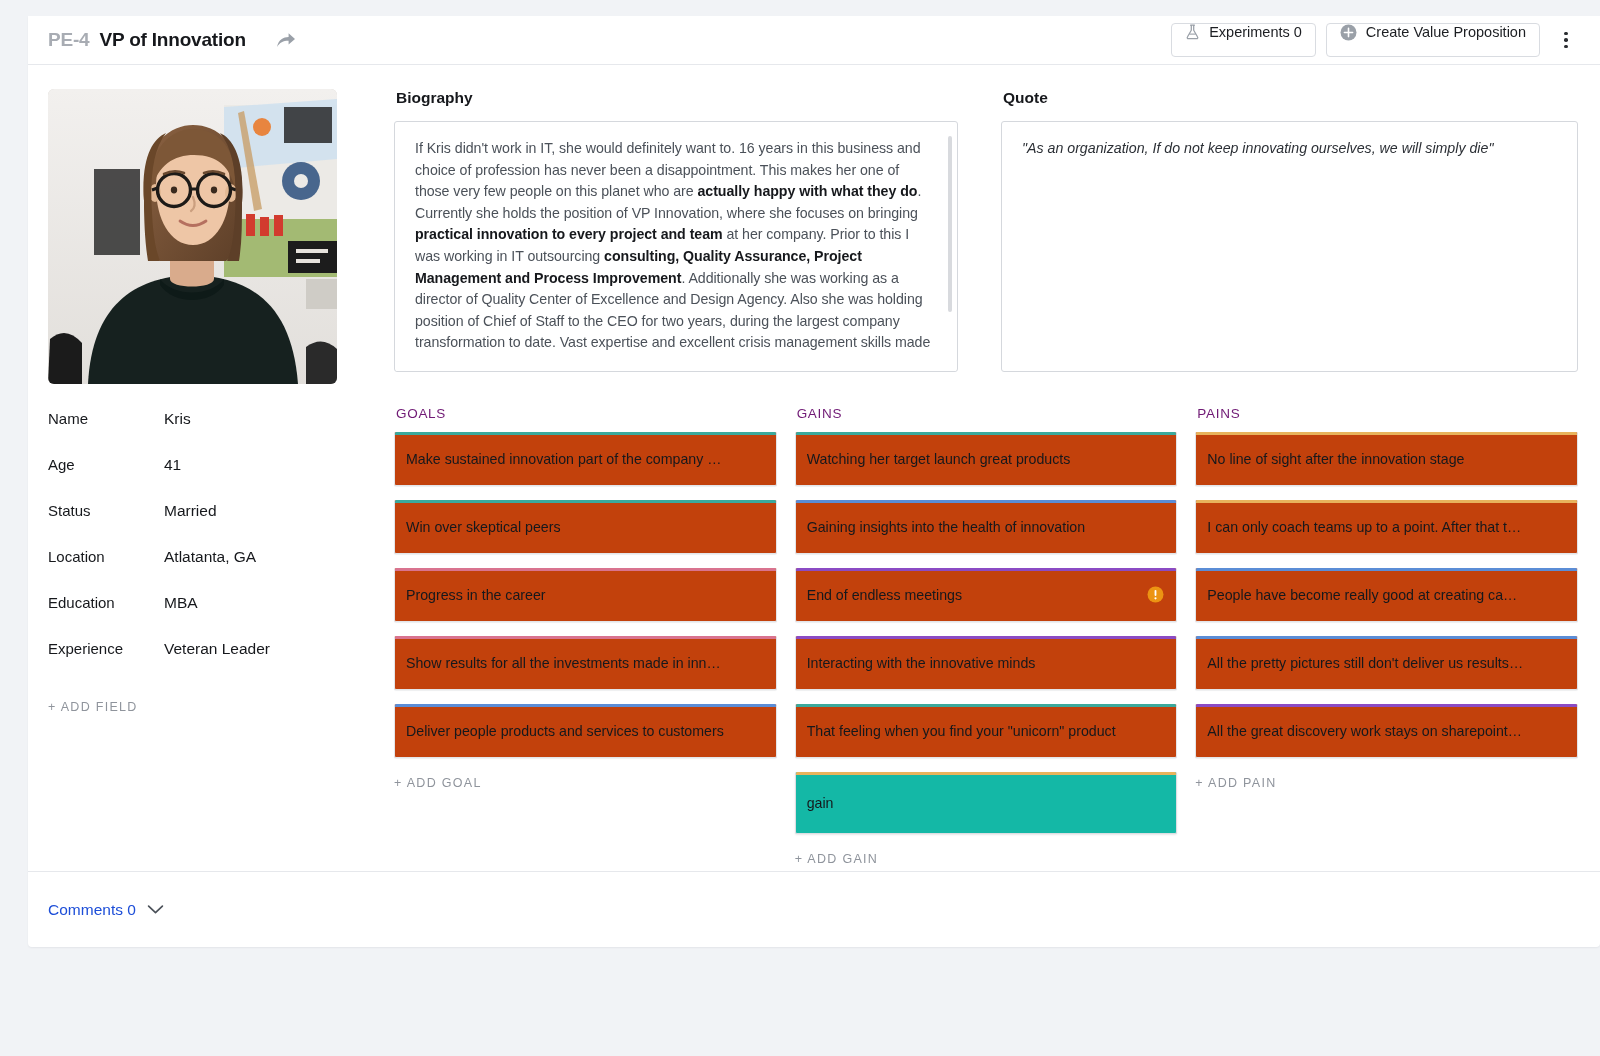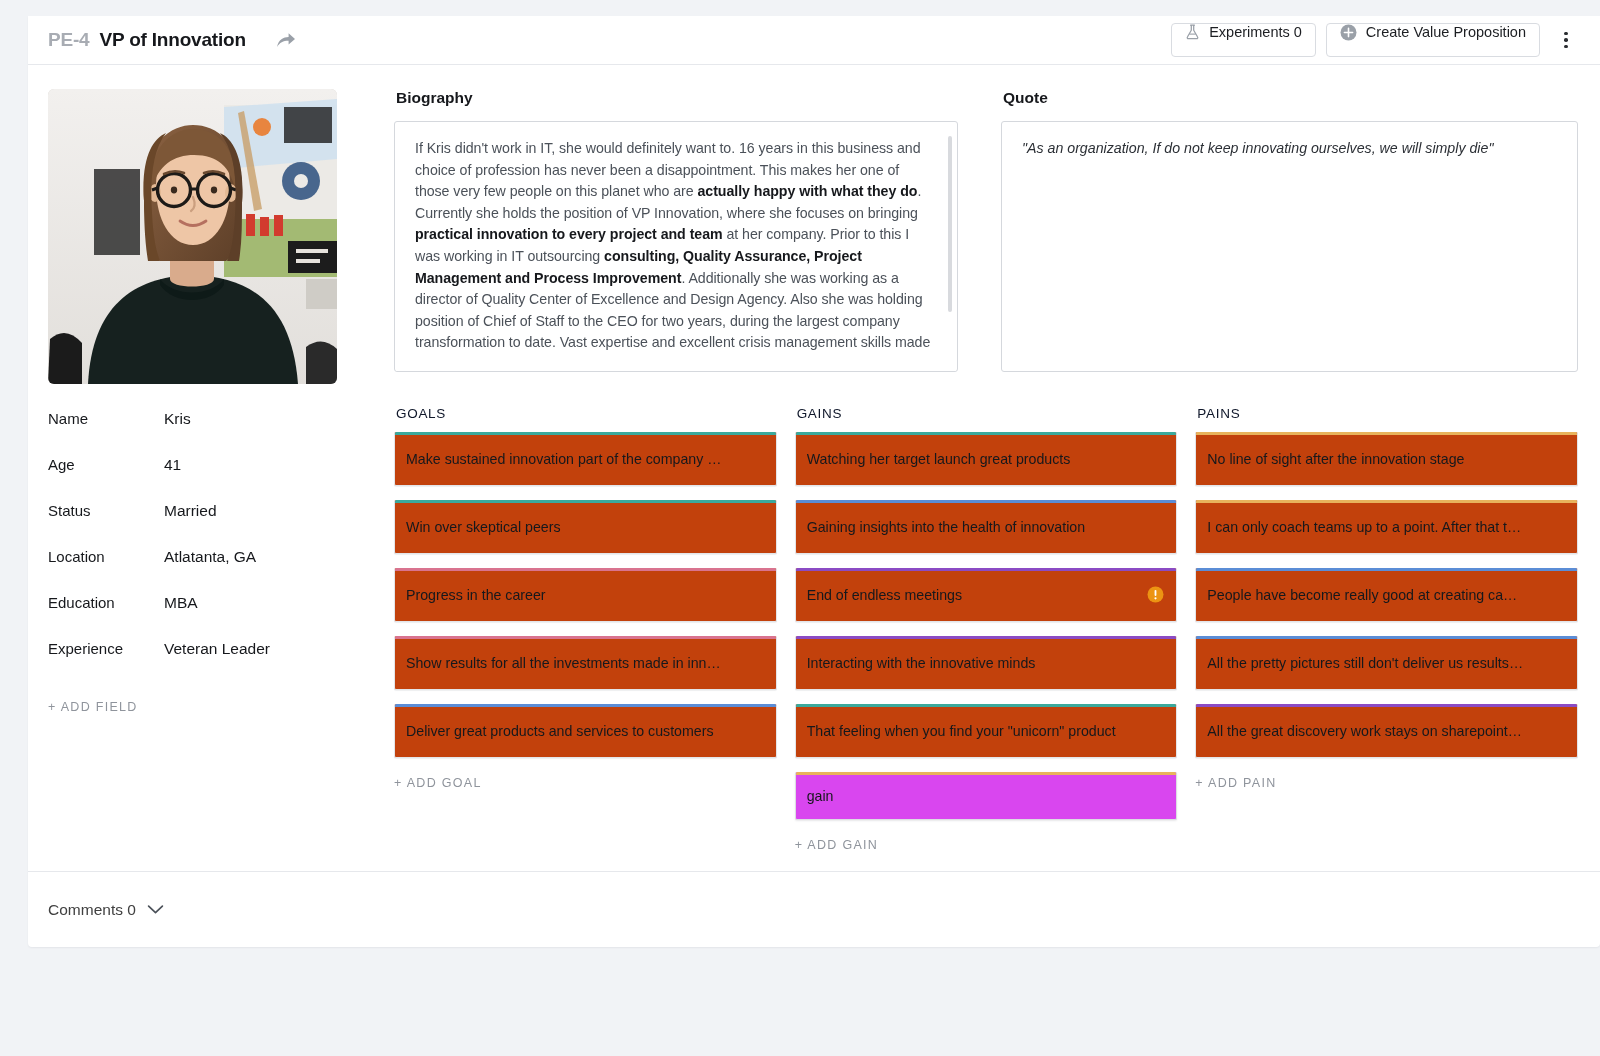--- a/index.html
+++ b/index.html
@@ -192,21 +192,21 @@
   
   .cols {
     display: flex;
     gap: 18px;
     margin-top: 34px;
   }
   .col { flex: 1; min-width: 0; }
   .col-head {
     font-size: 13.5px;
     letter-spacing: .7px;
-    color: #0f172a;
+    color: #701a75;
     margin-bottom: 11px;
     padding-left: 2px;
   }
   .card {
     position: relative;
     background: #c2410c;
     border: 1px solid #e3e5e9;
     border-top: none;
     border-radius: 2px;
     height: 54px;
@@ -231,22 +231,22 @@
   .card-text {
     font-size: 14.2px;
     color: #16181c;
     white-space: nowrap;
     overflow: hidden;
     text-overflow: ellipsis;
     flex: 1;
     min-width: 0;
   }
   .card.editing {
-    height: 48px;
-    background: #d946ef;
+    height: 62px;
+    background: #14b8a6;
     border-color: #dcdee2;
     box-shadow: 0 1px 2px rgba(16,24,40,.1);
   }
   .warn-icon {
     flex: 0 0 auto;
     margin-left: 8px;
     width: 17px; height: 17px;
     display: block;
   }
   
@@ -259,21 +259,21 @@
     box-sizing: border-box;
   }
   .comments {
     display: flex;
     align-items: center;
     gap: 11px;
     cursor: pointer;
   }
   .comments-label {
     font-size: 15.5px;
-    color: #404040;
+    color: #1d4ed8;
   }
 </style>
 </head>
 <body>
 
 <div class="page">
   <div class="panel">
 
     <div class="header">
       <div class="hdr-left">
@@ -443,21 +443,21 @@
             <div class="card" style="--accent:#3ba99c">
               <span class="card-text">Win over skeptical peers</span>
             </div>
             <div class="card" style="--accent:#d9738f">
               <span class="card-text">Progress in the career</span>
             </div>
             <div class="card" style="--accent:#d9738f">
               <span class="card-text">Show results for all the investments made in inn…</span>
             </div>
             <div class="card" style="--accent:#5b8dd6">
-              <span class="card-text">Deliver great products and services to customers</span>
+              <span class="card-text">Deliver people products and services to customers</span>
             </div>
             <div class="add-link" style="margin-top:18px">+ ADD GOAL</div>
           </div>
 
           <div class="col">
             <div class="col-head">GAINS</div>
             <div class="card" style="--accent:#3ba99c">
               <span class="card-text">Watching her target launch great products</span>
             </div>
             <div class="card" style="--accent:#5b8dd6">

